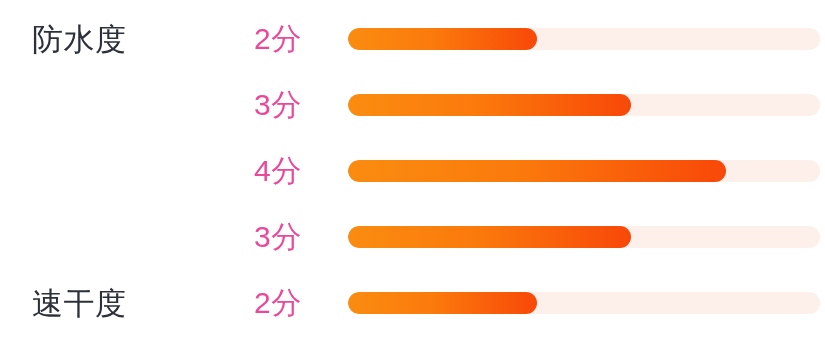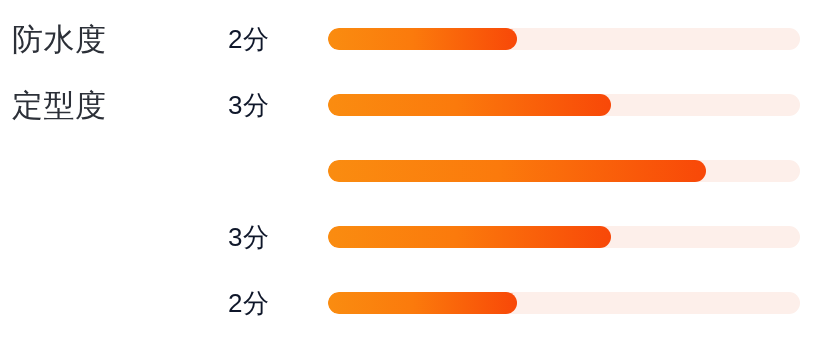--- a/index.html
+++ b/index.html
@@ -13,46 +13,47 @@
     background: #ffffff;
     font-family: "Liberation Sans", "DejaVu Sans", sans-serif;
     overflow: hidden;
   }
   .rating-panel {
     width: 765px;
     height: 342px;
     position: relative;
     box-sizing: border-box;
     padding-top: 6px;
+    padding-left: 20px;
   }
   .rating-row {
     height: 66px;
     display: flex;
     align-items: center;
     position: relative;
   }
   .attr-label {
     position: absolute;
     left: 12px;
     top: 50%;
     transform: translateY(-50%);
     font-size: 31px;
     line-height: 1;
     color: #2c3038;
     letter-spacing: 0.5px;
     white-space: nowrap;
   }
   .score-value {
     position: absolute;
-    left: 228px;
+    left: 234px;
     top: 50%;
     transform: translateY(-50%);
-    font-size: 26px;
+    font-size: 30px;
     line-height: 1;
-    color: #0f172a;
+    color: #ec4899;
     letter-spacing: 0.5px;
     white-space: nowrap;
   }
   .bar-track {
     position: absolute;
     left: 328px;
     top: 50%;
     transform: translateY(-50%);
     width: 472px;
     height: 22px;
@@ -73,40 +74,41 @@
 
   <div class="rating-row">
     <span class="attr-label">防水度</span>
     <span class="score-value">2分</span>
     <div class="bar-track">
       <div class="bar-fill" style="width: 40%;"></div>
     </div>
   </div>
 
   <div class="rating-row">
-    <span class="attr-label">定型度</span>
     <span class="score-value">3分</span>
     <div class="bar-track">
       <div class="bar-fill" style="width: 60%;"></div>
     </div>
   </div>
 
   <div class="rating-row">
+    <span class="score-value">4分</span>
     <div class="bar-track">
       <div class="bar-fill" style="width: 80%;"></div>
     </div>
   </div>
 
   <div class="rating-row">
     <span class="score-value">3分</span>
     <div class="bar-track">
       <div class="bar-fill" style="width: 60%;"></div>
     </div>
   </div>
 
   <div class="rating-row">
+    <span class="attr-label">速干度</span>
     <span class="score-value">2分</span>
     <div class="bar-track">
       <div class="bar-fill" style="width: 40%;"></div>
     </div>
   </div>
 
 </div>
 
 </body></html>

